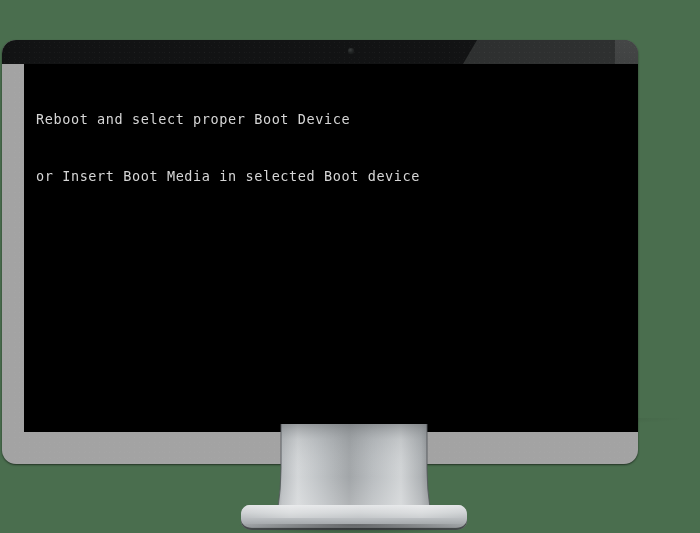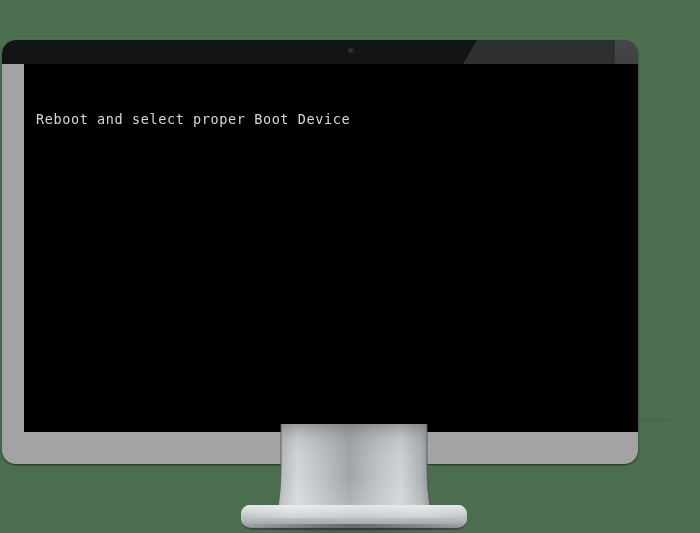--- a/index.html
+++ b/index.html
@@ -181,20 +181,21 @@
     <div class="bezel-gloss-left"></div>
     <div class="bezel-gloss-top"></div>
     <div class="bezel-gloss-right"></div>
     <div class="bezel-texture"></div>
 
     <div class="camera-dot"></div>
 
     <div class="screen">
       <div class="console">
         <span class="console-line">Reboot and select proper Boot Device</span>
+        <span class="console-line">or Insert Boot Media in selected Boot device</span>
       </div>
     </div>
 
   </div>
 
   <div class="stand-neck">
     <svg width="222" height="96" viewBox="0 0 222 96" xmlns="http://www.w3.org/2000/svg">
       <defs>
         <linearGradient id="neckGrad" x1="0" y1="0" x2="1" y2="0">
           <stop offset="0" stop-color="#8d9194"></stop>

